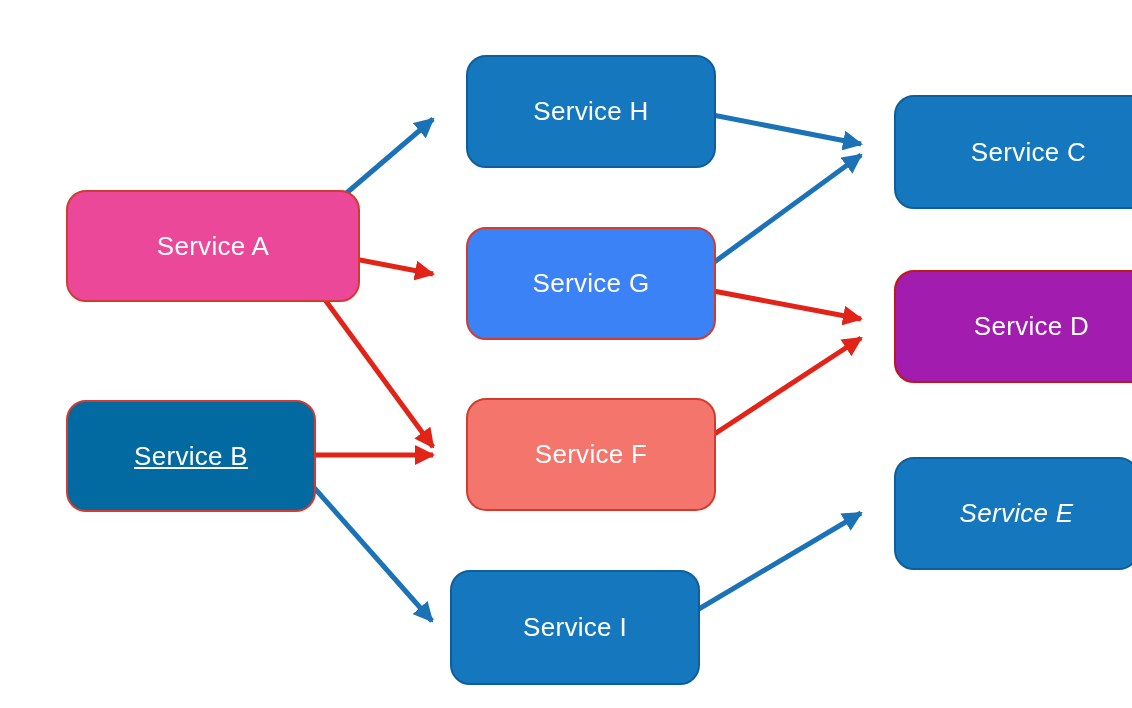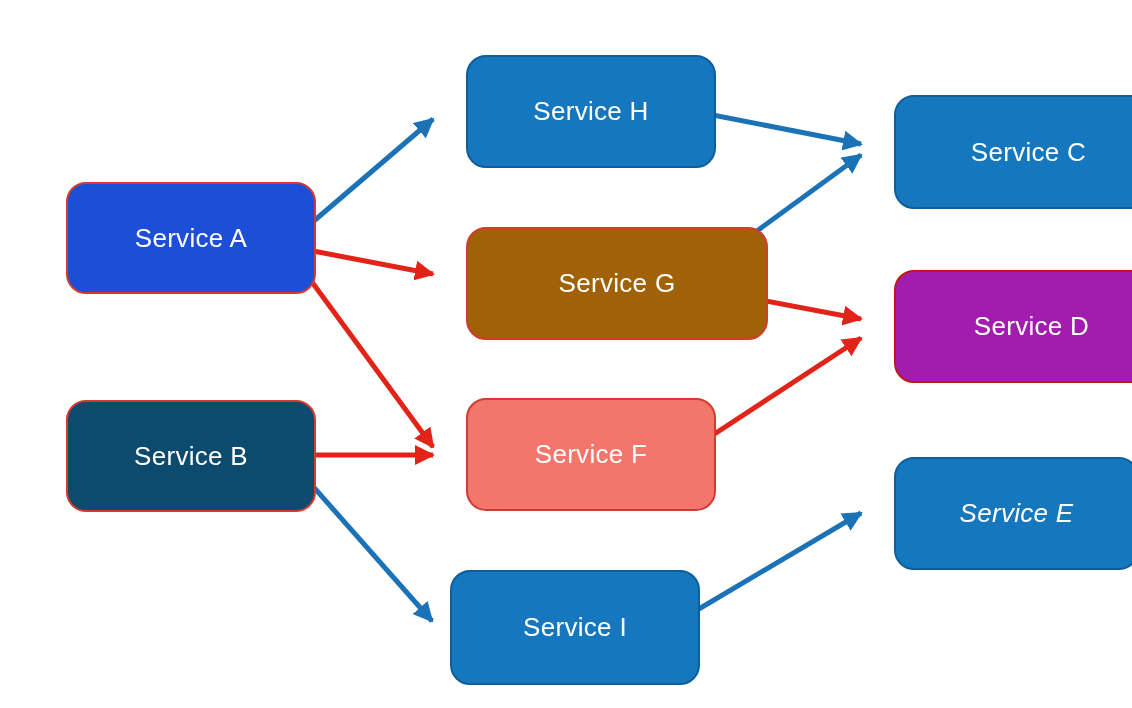--- a/index.html
+++ b/index.html
@@ -50,30 +50,30 @@
       <line x1="287" y1="248" x2="433" y2="447" stroke="#E22318" stroke-width="5" marker-end="url(#arrow-red)"></line>
       <line x1="287" y1="455" x2="433" y2="455" stroke="#E22318" stroke-width="5" marker-end="url(#arrow-red)"></line>
       <line x1="287" y1="457" x2="432" y2="621" stroke="#1B72B6" stroke-width="5" marker-end="url(#arrow-blue)"></line>
       <line x1="687" y1="110" x2="861" y2="144" stroke="#1B72B6" stroke-width="5" marker-end="url(#arrow-blue)"></line>
       <line x1="687" y1="282" x2="861" y2="155" stroke="#1B72B6" stroke-width="5" marker-end="url(#arrow-blue)"></line>
       <line x1="687" y1="286" x2="861" y2="319" stroke="#E22318" stroke-width="5" marker-end="url(#arrow-red)"></line>
       <line x1="687" y1="452" x2="861" y2="338" stroke="#E22318" stroke-width="5" marker-end="url(#arrow-red)"></line>
       <line x1="687" y1="616" x2="861" y2="513" stroke="#1B72B6" stroke-width="5" marker-end="url(#arrow-blue)"></line>
     </svg>
   <div id="node-layer">
-      <div class="node" style="left: 37px; top: 182px; width: 250px; height: 112px; background: #1d4ed8; border-color: rgb(210, 59, 47); color: rgb(255, 255, 255);">
+      <div class="node" style="left: 37px; top: 190px; width: 294px; height: 112px; background: #ec4899; border-color: rgb(210, 59, 47); color: rgb(255, 255, 255);">
         <span>Service A</span>
       </div>
-      <div class="node" style="left: 37px; top: 400px; width: 250px; height: 112px; background: #0c4a6e; border-color: rgb(210, 59, 47); color: rgb(255, 255, 255);">
+      <div class="node" style="left: 37px; top: 400px; width: 250px; height: 112px; background: #0369a1; border-color: rgb(210, 59, 47); color: rgb(255, 255, 255); text-decoration: underline;">
         <span>Service B</span>
       </div>
       <div class="node" style="left: 437px; top: 55px; width: 250px; height: 113px; background: rgb(21, 120, 190); border-color: rgb(15, 94, 156); color: rgb(255, 255, 255);">
         <span>Service H</span>
       </div>
-      <div class="node" style="left: 437px; top: 227px; width: 302px; height: 113px; background: #a16207; border-color: rgb(210, 59, 47); color: rgb(255, 255, 255); text-align: center;">
+      <div class="node" style="left: 437px; top: 227px; width: 250px; height: 113px; background: #3b82f6; border-color: rgb(210, 59, 47); color: rgb(255, 255, 255); text-align: center;">
         <span>Service G</span>
       </div>
       <div class="node" style="left: 437px; top: 398px; width: 250px; height: 113px; background: rgb(244, 117, 108); border-color: rgb(210, 59, 47); color: rgb(255, 255, 255); align-items: center;">
         <span>Service F</span>
       </div>
       <div class="node" style="left: 421px; top: 570px; width: 250px; height: 115px; background: rgb(21, 120, 190); border-color: rgb(15, 94, 156); color: rgb(255, 255, 255);">
         <span>Service I</span>
       </div>
       <div class="node" style="left: 865px; top: 95px; width: 269px; height: 114px; background: rgb(21, 120, 190); border-color: rgb(15, 94, 156); color: rgb(255, 255, 255);">
         <span>Service C</span>

